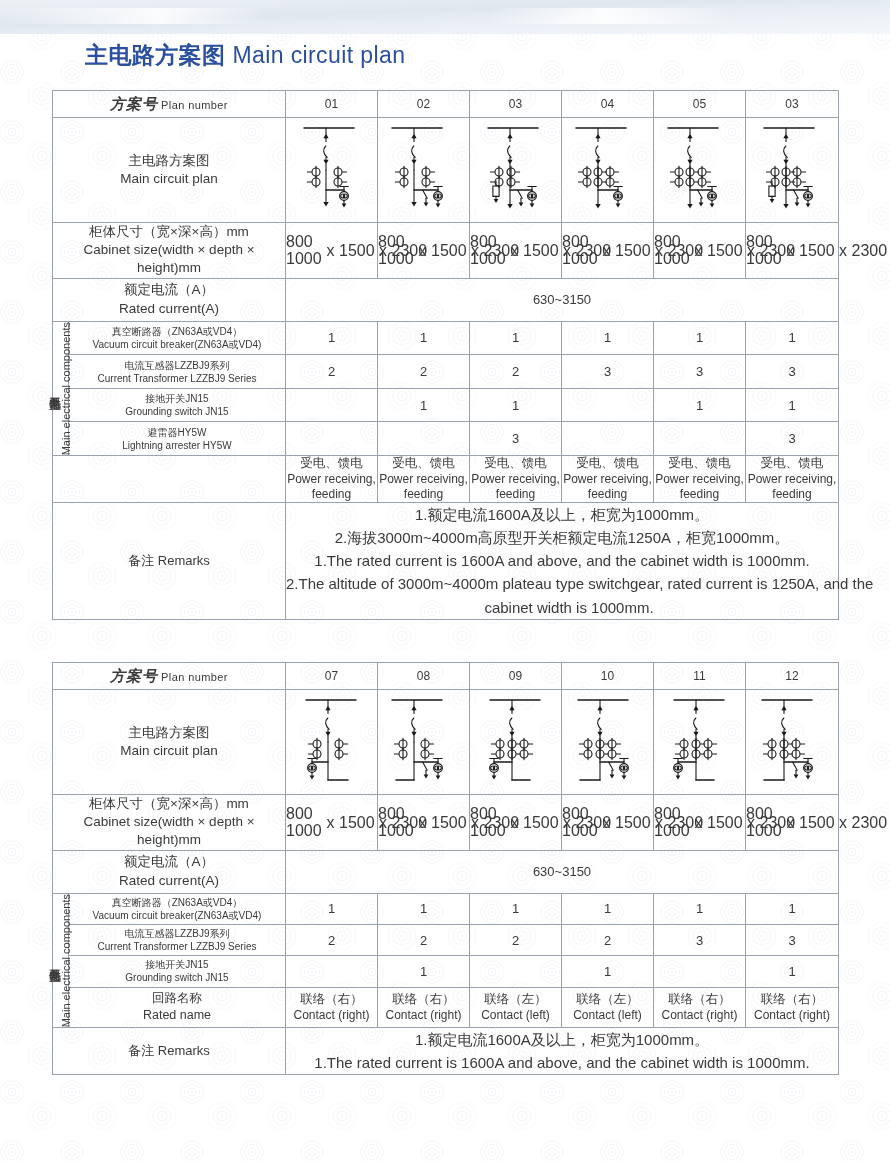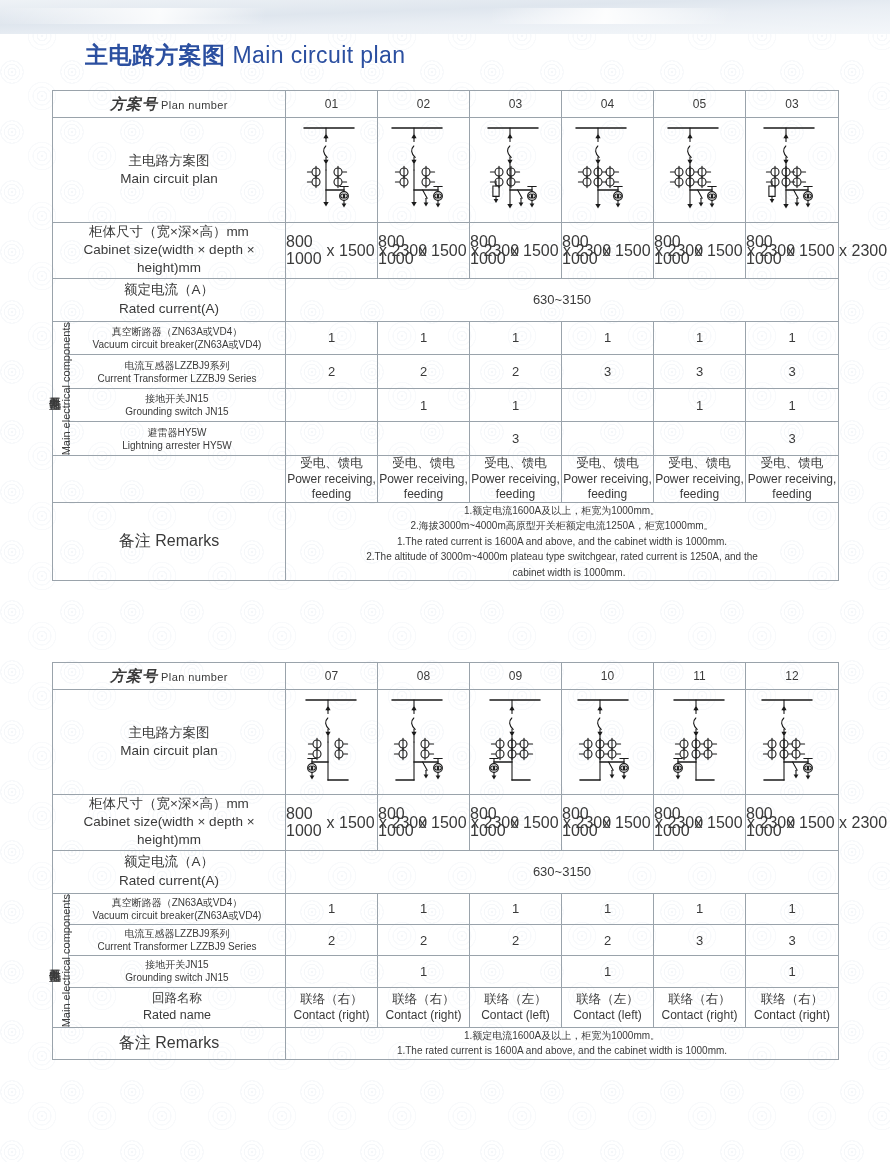--- a/index.html
+++ b/index.html
@@ -91,22 +91,22 @@
     width:16px;position:relative;
   }
   .vertbox{
     display:flex;flex-direction:row;align-items:center;justify-content:center;
     height:100%;
   }
   .vert-cn{writing-mode:vertical-rl;text-orientation:upright;font-size:12px;line-height:1;}
   .vert-en{writing-mode:vertical-rl;text-orientation:mixed;font-size:11px;line-height:1;transform:rotate(180deg);}
 
   
-  .remarks{font-size:16px;}
-  .remarks-body{text-align:left;padding:6px 8px 6px 10px;font-size:10px;line-height:1.55;}
+  .remarks{font-size:13px;}
+  .remarks-body{text-align:left;padding:6px 8px 6px 10px;font-size:15px;line-height:1.55;}
   .remarks-body div{white-space:nowrap;}
   .remarks-body .ind{padding-left:14px;}
 
   
   svg.circuit{display:block;margin:0 auto;}
   svg.circuit line,svg.circuit path,svg.circuit circle,svg.circuit rect,svg.circuit polygon{
     vector-effect:non-scaling-stroke;
   }
 </style>
 </head>

